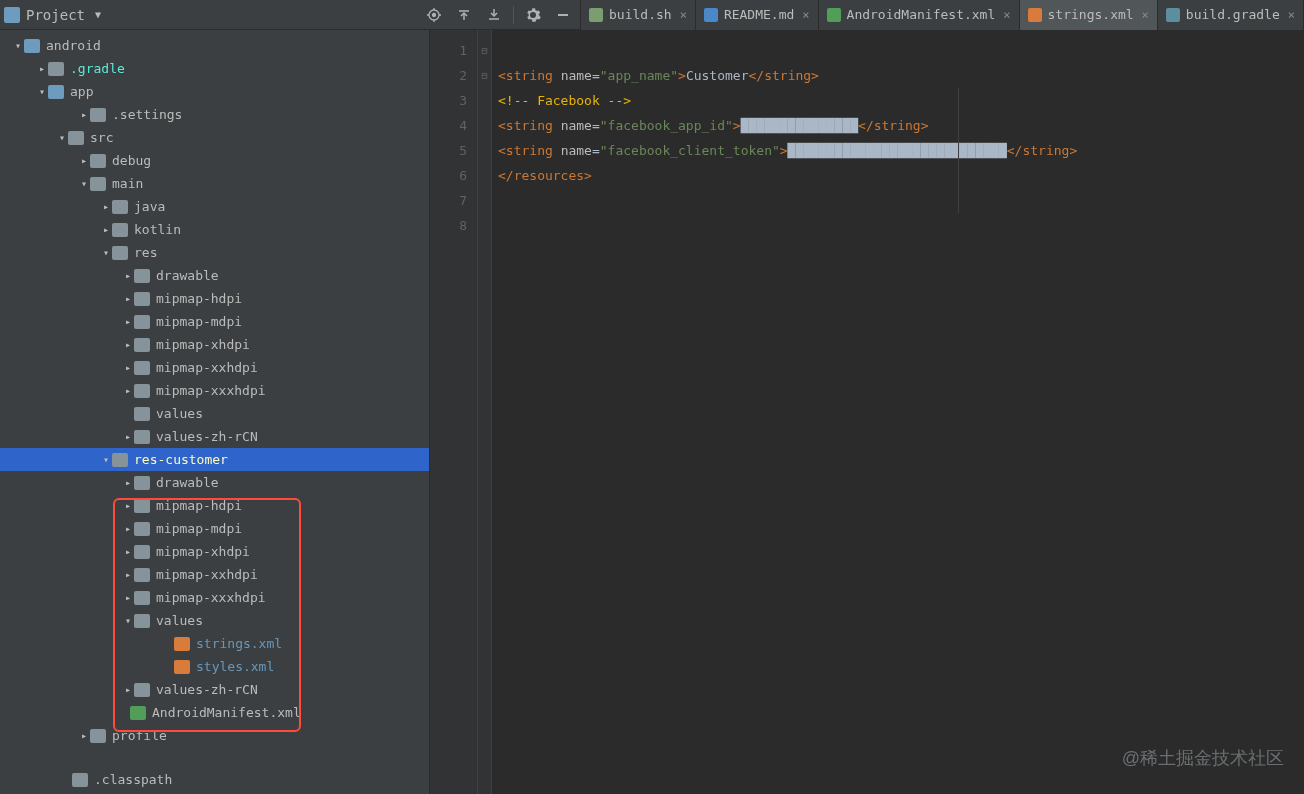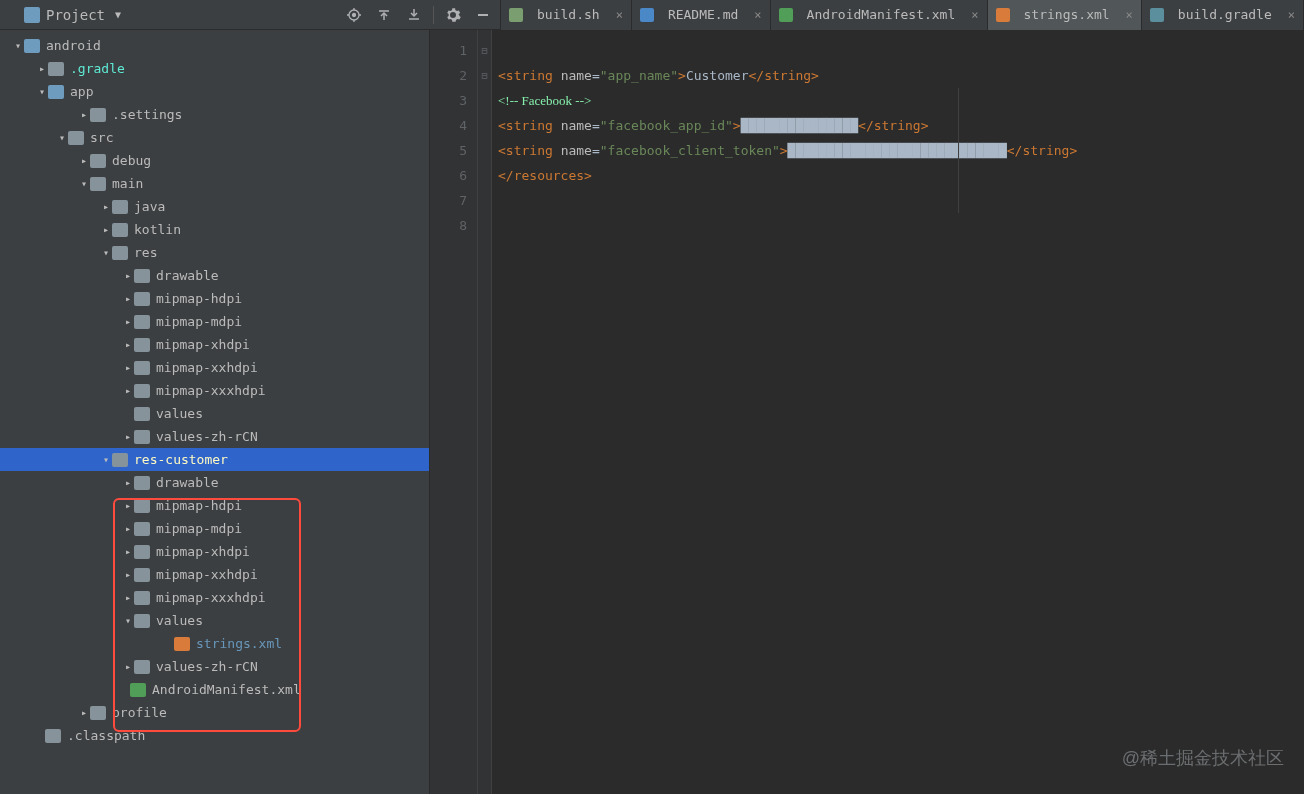--- a/index.html
+++ b/index.html
@@ -1,26 +1,26 @@
 <!DOCTYPE html>
 <html><head>
 <meta charset="utf-8">
 <style>
 * { margin:0; padding:0; box-sizing:border-box; font-family:"Menlo","Consolas",monospace; font-size:13px; }
 body { background:#3c3f41; color:#bbbbbb; width:1304px; height:794px; overflow:hidden; position:relative; }
 .topbar { height:30px; display:flex; align-items:center; background:#3c3f41; border-bottom:1px solid #2b2b2b; }
-.topbar-left { display:flex; align-items:center; padding-left:24px; gap:6px; }
+.topbar-left { display:flex; align-items:center; padding-left:4px; gap:6px; }
 .proj-icon { width:16px; height:16px; background:#6e9cbe; display:inline-block; border-radius:2px; }
 .proj-label { font-size:14px; color:#bbbbbb; }
 .dropdown-arrow { color:#bbbbbb; font-size:10px; margin-left:4px; }
 .topbar-icons { margin-left:auto; display:flex; align-items:center; gap:8px; padding-right:6px; }
 .tb-ico { width:22px; height:22px; display:flex; align-items:center; justify-content:center; color:#afb1b3; cursor:pointer; }
 .tb-ico svg { width:16px; height:16px; }
 .tabs { display:flex; height:30px; background:#3c3f41; border-left:1px solid #2b2b2b; }
-.tab { display:flex; align-items:center; padding:0 8px; gap:14px; border-right:1px solid #2b2b2b; color:#bbbbbb; cursor:pointer; }
+.tab { display:flex; align-items:center; padding:0 8px; gap:6px; border-right:1px solid #2b2b2b; color:#bbbbbb; cursor:pointer; }
 .tab.active { background:#515658; }
 .tab-ico { width:14px; height:14px; display:inline-block; }
 .tab-close { color:#8a8a8a; font-size:12px; margin-left:2px; }
 .main { display:flex; height:calc(100% - 30px); }
 .sidebar { width:430px; background:#3c3f41; overflow:hidden; border-right:1px solid #2b2b2b; }
 .tree { padding-top:4px; }
 .node { display:flex; align-items:center; height:23px; white-space:nowrap; cursor:pointer; }
 .node .arrow { width:12px; text-align:center; color:#bbbbbb; font-size:10px; }
 .node .arrow.blank { visibility:hidden; }
 .node .fico { width:16px; height:14px; margin-right:6px; display:inline-block; }
@@ -36,21 +36,21 @@
 .highlight-box { position:absolute; border:2px solid #ff4b3e; border-radius:6px; pointer-events:none; }
 .editor { flex:1; background:#2b2b2b; display:flex; position:relative; }
 .gutter { width:48px; background:#313335; padding-top:8px; text-align:right; padding-right:10px; color:#606366; line-height:25px; border-right:1px solid #404040; }
 .fold-stripe { width:14px; background:#313335; border-right:1px solid #404040; padding-top:8px; }
 .fold-mark { color:#606366; font-size:10px; text-align:center; line-height:25px; }
 .code { flex:1; padding-top:8px; padding-left:6px; font-family:"Menlo","Consolas",monospace; font-size:14px; line-height:25px; }
 .code .tag { color:#cc7832; }
 .code .attr { color:#bababa;margin-top:36px; }
 .code .str { color:#6a8759; }
 .code .txt { color:#a9b7c6; }
-.code .cmt { color:#86efac;font-family:Liberation Serif, serif; }
+.code .cmt { color:#eab308; }
 .annot { position:absolute; top:42px; left:640px; color:#ff4b3e; font-size:24px; font-family:"PingFang SC","Microsoft YaHei",sans-serif; font-weight:500; }
 .watermark { position:absolute; right:20px; bottom:24px; color:#6b6e70; font-size:18px; font-family:"PingFang SC","Microsoft YaHei",sans-serif; }
 .indent-guide { position:absolute; width:1px; background:#404040; left:528px; top:58px; height:125px; }
 </style>
 </head>
 <body>
 
 <div class="topbar">
   <div class="topbar-left">
     <span class="proj-icon"></span>
@@ -254,36 +254,41 @@
         <div class="node" style="padding-left: 122px;">
           <span class="arrow">▾</span>
           <span class="fico folder"></span>
           <span class="lbl ">values</span>
         </div>
         <div class="node" style="padding-left: 162px;">
           <span class="arrow blank">▸</span>
           <span class="fico xml"></span>
           <span class="lbl blue">strings.xml</span>
         </div>
+        <div class="node" style="padding-left: 162px;">
+          <span class="arrow blank">▸</span>
+          <span class="fico xml"></span>
+          <span class="lbl blue">styles.xml</span>
+        </div>
         <div class="node" style="padding-left: 122px;">
           <span class="arrow">▸</span>
           <span class="fico folder"></span>
           <span class="lbl ">values-zh-rCN</span>
         </div>
         <div class="node" style="padding-left: 118px;">
           <span class="arrow blank">▸</span>
           <span class="fico mf"></span>
           <span class="lbl ">AndroidManifest.xml</span>
         </div>
         <div class="node" style="padding-left: 78px;">
           <span class="arrow">▸</span>
           <span class="fico folder"></span>
           <span class="lbl ">profile</span>
         </div>
-        <div class="node" style="padding-left: 33px;">
+        <div class="node" style="padding-left: 60px; margin-top: 21px;">
           <span class="arrow blank">▸</span>
           <span class="fico folder"></span>
           <span class="lbl ">.classpath</span>
         </div>
       </div>
   </div>
   <div class="editor">
     <div class="gutter" id="gutter">
         <div>1</div>
         <div>2</div>

